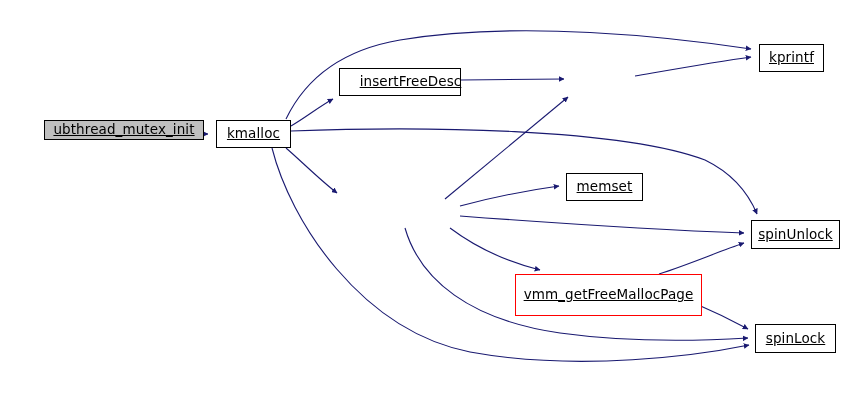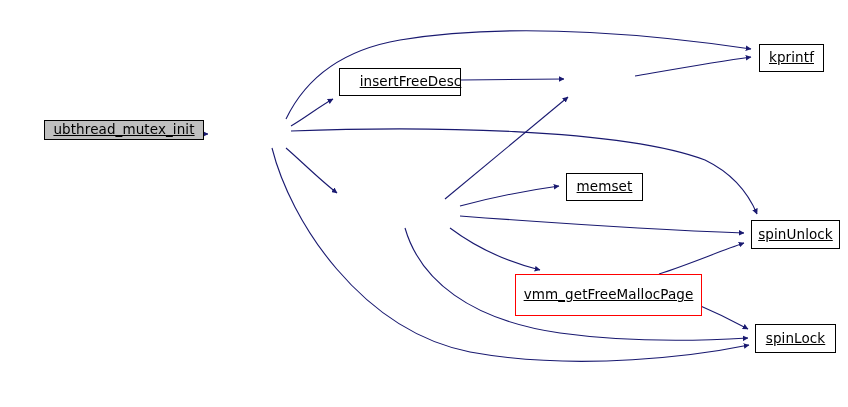--- a/index.html
+++ b/index.html
@@ -92,20 +92,23 @@
       <path d="M 659 274 C 690 264 720 251 744 243" marker-end="url(#arrow)"></path>
 
       <path d="M 694 303 C 715 312 735 322 748 329" marker-end="url(#arrow)"></path>
     </g>
   </svg>
 
   <div class="gnode root" style="left:8px;top:120px;width:160px;height:20px;margin-left:36px;">
     <span class="gnode-label">ubthread_mutex_init</span>
   </div>
 
+  <div class="gnode" style="left:216px;top:120px;width:75px;height:28px;">
+    <span class="gnode-label">kmalloc</span>
+  </div>
 
   <div class="gnode" style="left:339px;top:68px;width:122px;height:28px;padding-left:21px;">
     <span class="gnode-label">insertFreeDesc</span>
   </div>
 
 
   <div class="gnode" style="left:759px;top:44px;width:65px;height:28px;">
     <span class="gnode-label">kprintf</span>
   </div>
 

